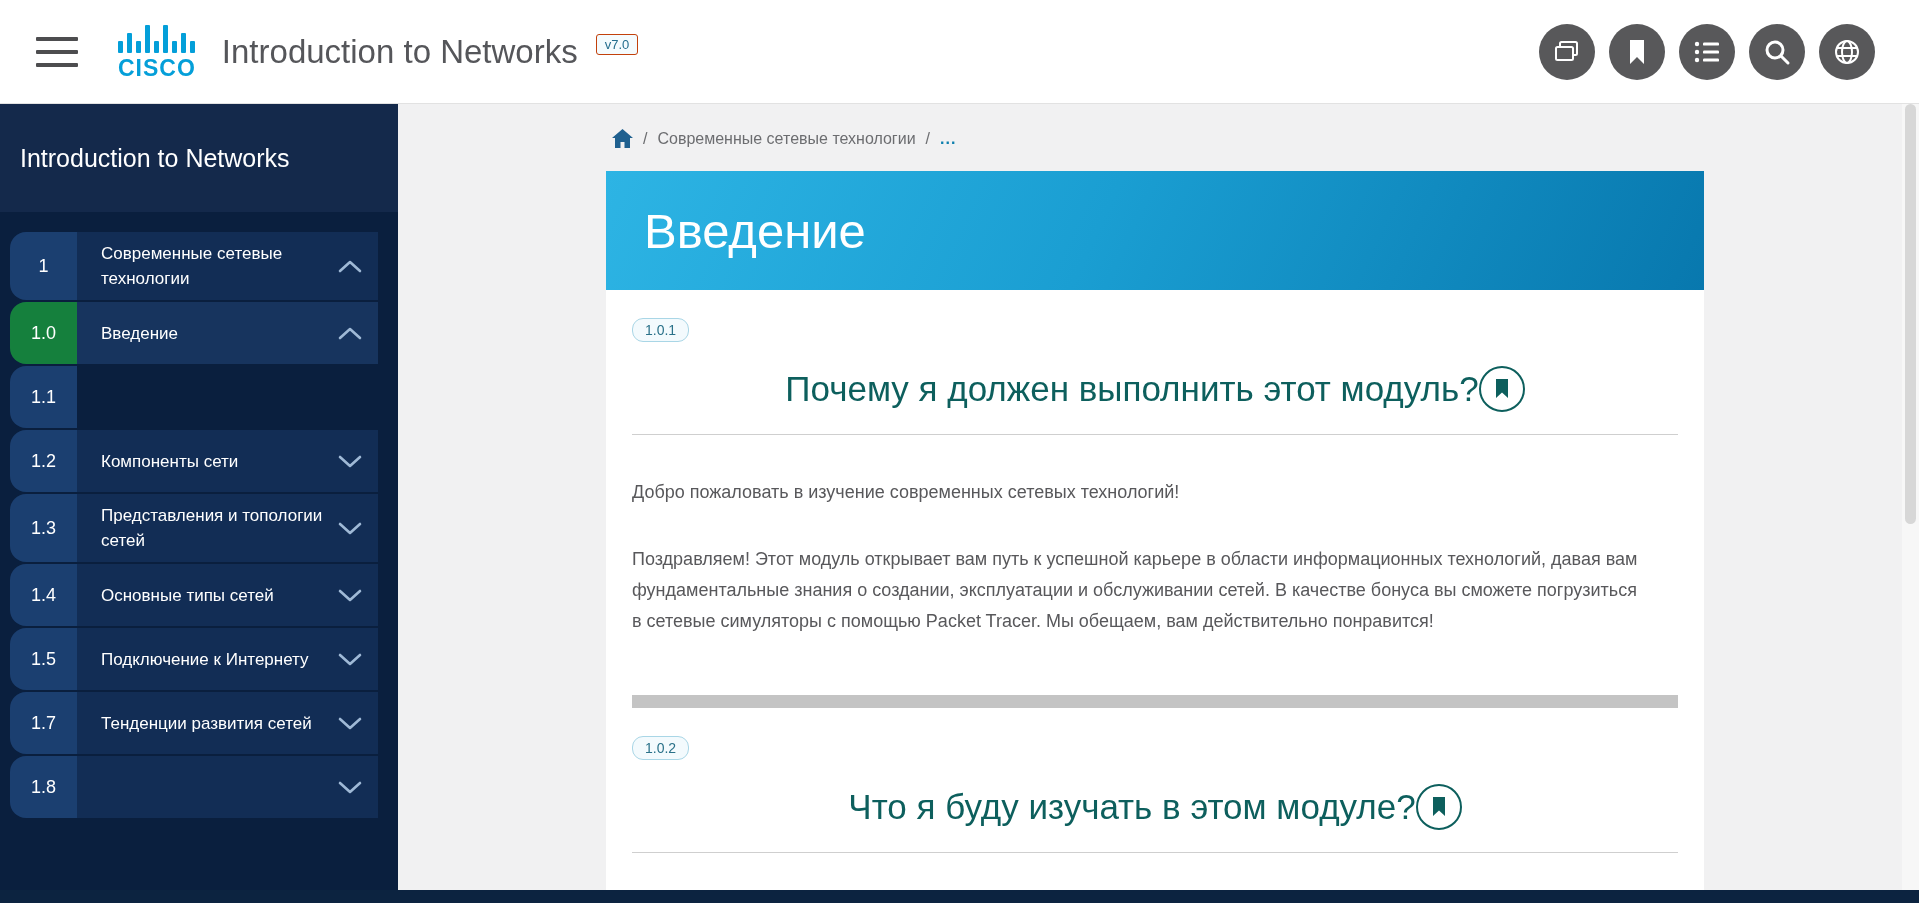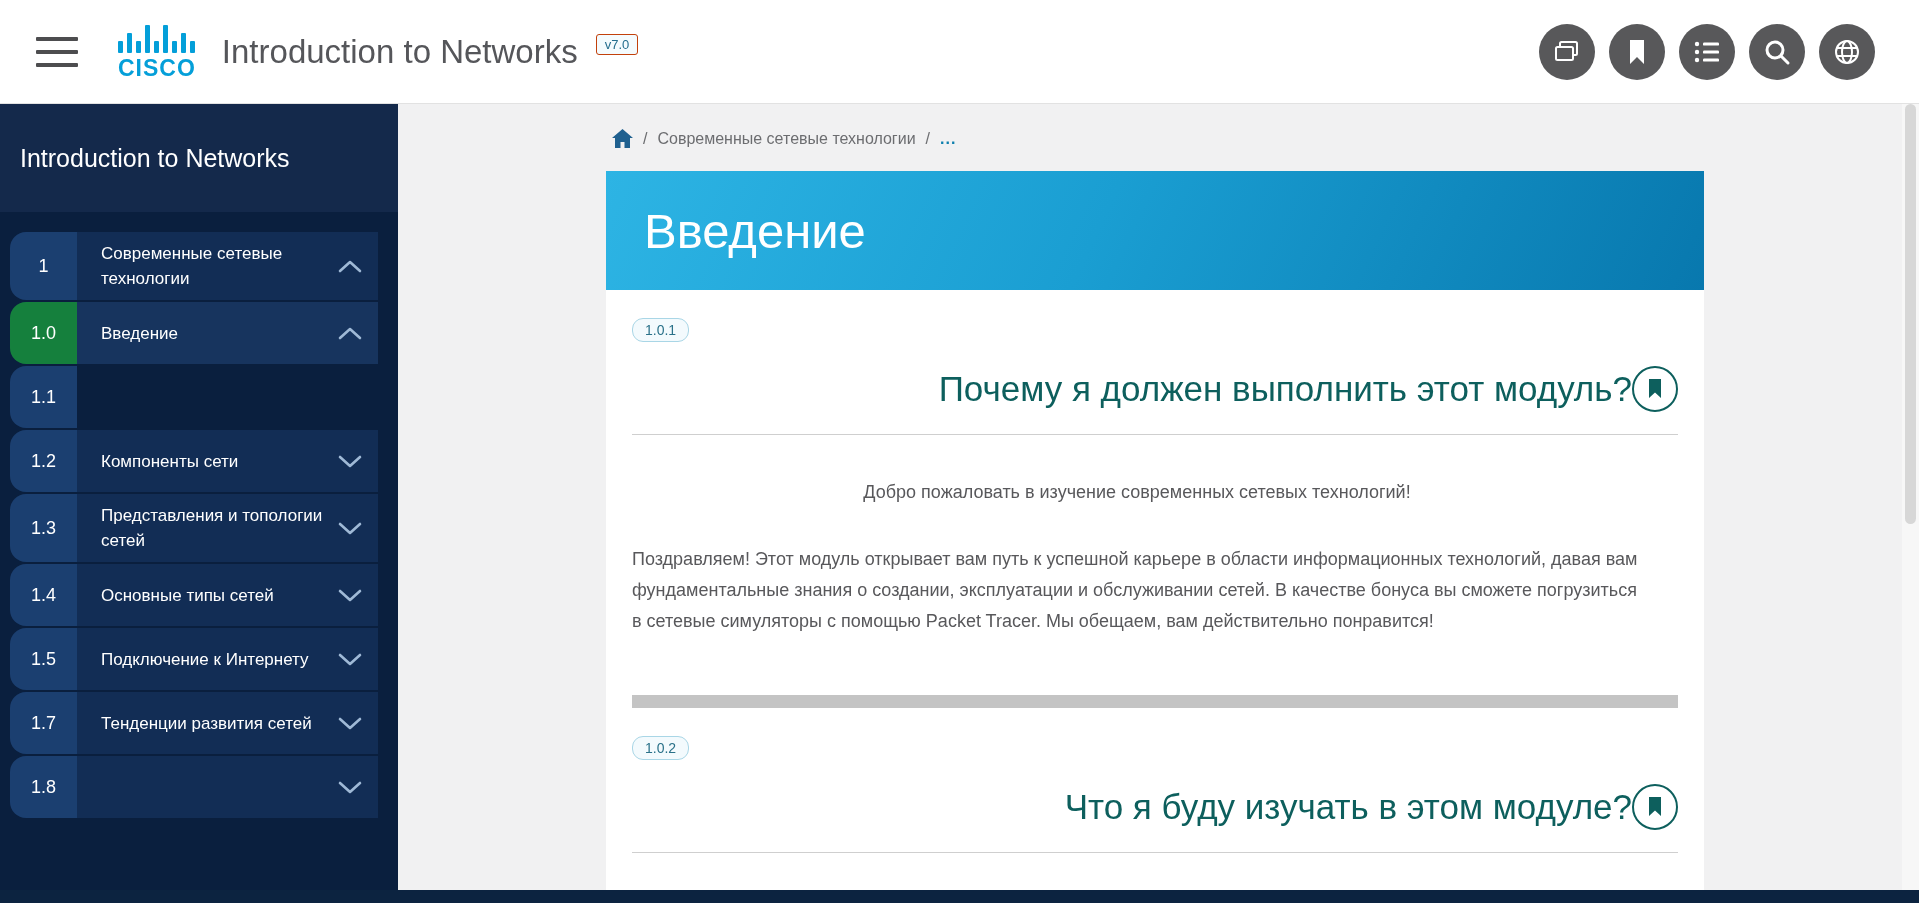--- a/index.html
+++ b/index.html
@@ -50,28 +50,28 @@
 
   .card { position:absolute; top:67px; left:208px; width:1098px; height:732px;
     background:#ffffff; }
   .banner { height:119px; background:linear-gradient(115deg,#2db4e4 0%,#1a9ed2 45%,#0878ae 100%);
     display:flex; align-items:center; padding-left:38px; }
   .banner-title { color:#ffffff; font-size:49px; font-weight:400; }
 
   .section { padding:28px 26px 0 26px; }
   .sec-badge { display:inline-block; font-size:14px; color:#2a7189;
     background:#f3fafd; border:1px solid #a9d6e6; border-radius:11px; padding:3px 12px; }
-  .heading-row { margin-top:24px; display:flex; align-items:center; justify-content:flex-end; }
+  .heading-row { margin-top:24px; display:flex; align-items:center; justify-content:center; }
   .sec-heading { color:#0d5f5d; font-size:35px; font-weight:400; }
   .bm-btn { width:46px; height:46px; border-radius:50%; border:2px solid #0d5f5d;
     background:#ffffff; display:flex; align-items:center; justify-content:center;
     cursor:pointer; flex:0 0 auto; }
   .rule { border:none; border-top:1px solid #cfcfcf; margin-top:22px; }
   .para { margin-top:36px; font-size:18px; line-height:31px; color:#58585b; max-width:1010px; }
-  .para.first { margin-top:42px;text-align:center; }
+  .para.first { margin-top:42px; }
   .goal { margin-top:42px; font-size:18px; color:#58585b; }
   .goal b { color:#454547; }
   .section-divider { margin-top:58px; height:13px; background:#c4c4c4; }
 
   
   .scrollbar-track { position:absolute; top:104px; right:0; width:17px; height:799px;
     background:#f7f7f7; z-index:40; }
   .scrollbar-thumb { position:absolute; top:0; left:3px; width:11px; height:420px;
     background:#d7d7d7; border-radius:6px; }
   .bottom-bar { position:absolute; left:0; bottom:0; width:1919px; height:13px;

